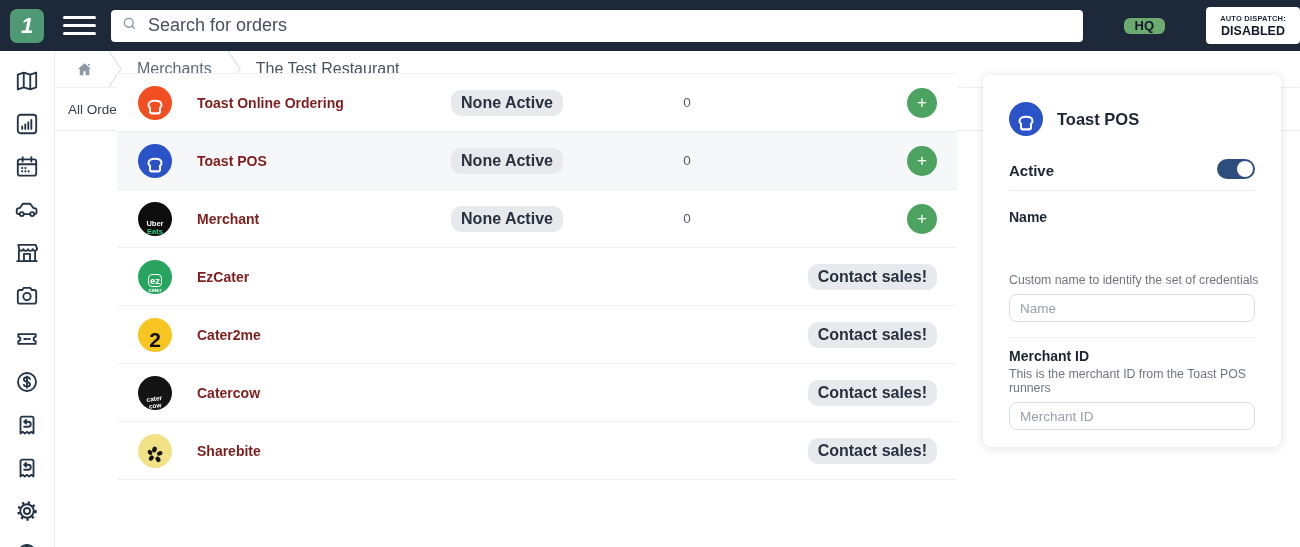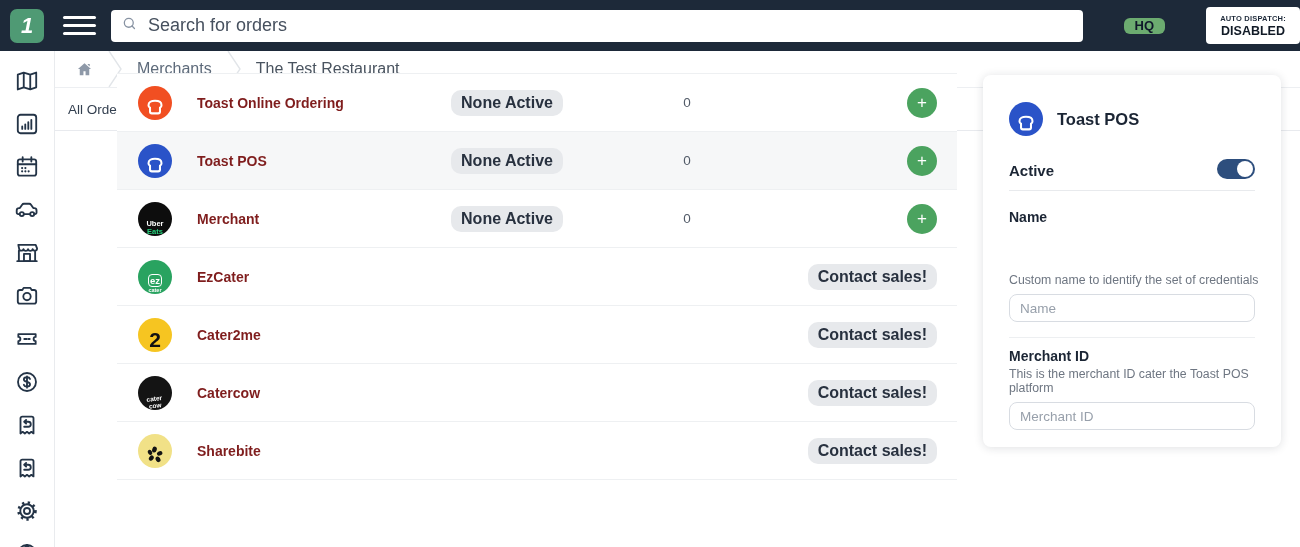--- a/index.html
+++ b/index.html
@@ -378,18 +378,18 @@
     </div>
     <div class="divider"></div>
     <div class="field">
       <div class="field-label">Name</div>
       <div class="field-desc oneline">Custom name to identify the set of credentials</div>
       <input class="field-input" placeholder="Name" style="">
     </div>
     <div class="divider faint"></div>
     <div class="field">
       <div class="field-label">Merchant ID</div>
-      <div class="field-desc">This is the merchant ID cater the Toast POS platform</div>
+      <div class="field-desc">This is the merchant ID from the Toast POS runners</div>
       <input class="field-input" placeholder="Merchant ID" style="">
     </div>
     <button class="save-btn">SAVE</button>
   </div>
 </div>
 
 </body></html>

